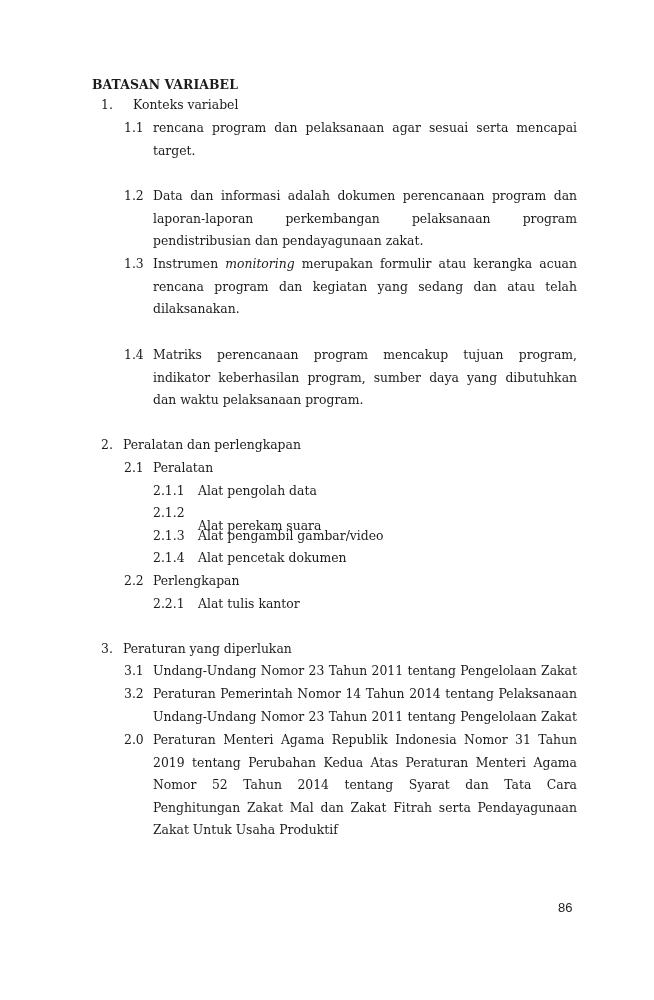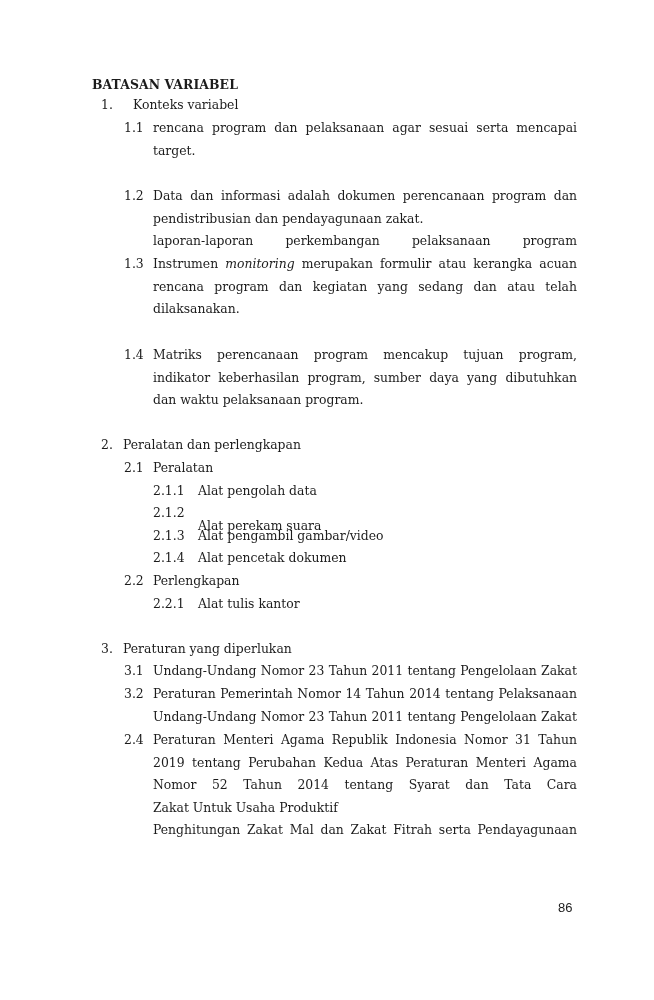--- a/index.html
+++ b/index.html
@@ -86,22 +86,22 @@
   <div class="para" style="left:153px; top:117px; width:424px;">
     <span class="line" style="white-space: normal;">rencana program dan pelaksanaan agar sesuai serta mencapai</span>
     <span class="line last" style="white-space: normal;">target.</span>
   </div>
 
   <div class="row" style="left:124px; top:185px;">
     <span>1.2</span>
   </div>
   <div class="para" style="left:153px; top:185px; width:424px;">
     <span class="line" style="white-space: normal;">Data dan informasi adalah dokumen perencanaan program dan</span>
+    <span class="line" style="white-space: normal;">laporan-laporan perkembangan pelaksanaan program</span>
     <span class="line last" style="white-space: normal;">pendistribusian dan pendayagunaan zakat.</span>
-    <span class="line" style="white-space: normal;">laporan-laporan perkembangan pelaksanaan program</span>
   </div>
 
   <div class="row" style="left:124px; top:253px;">
     <span>1.3</span>
   </div>
   <div class="para" style="left:153px; top:253px; width:424px;">
     <span class="line" style="white-space: normal;">Instrumen <i>monitoring</i> merupakan formulir atau kerangka acuan</span>
     <span class="line" style="white-space: normal;">rencana program dan kegiatan yang sedang dan atau telah</span>
     <span class="line last" style="white-space: normal;">dilaksanakan.</span>
   </div>
@@ -163,24 +163,24 @@
 
   <div class="row" style="left:124px; top:683px;">
     <span>3.2</span>
   </div>
   <div class="para" style="left:153px; top:683px; width:424px;">
     <span class="line" style="white-space: normal;">Peraturan Pemerintah Nomor 14 Tahun 2014 tentang Pelaksanaan</span>
     <span class="line" style="white-space: normal;">Undang-Undang Nomor 23 Tahun 2011 tentang Pengelolaan Zakat</span>
   </div>
 
   <div class="row" style="left:124px; top:729px;">
-    <span>2.4</span>
+    <span>2.0</span>
   </div>
   <div class="para" style="left:153px; top:729px; width:424px;">
     <span class="line" style="white-space: normal;">Peraturan Menteri Agama Republik Indonesia Nomor 31 Tahun</span>
     <span class="line" style="white-space: normal;">2019 tentang Perubahan Kedua Atas Peraturan Menteri Agama</span>
     <span class="line" style="white-space: normal;">Nomor 52 Tahun 2014 tentang Syarat dan Tata Cara</span>
+    <span class="line" style="white-space: normal;">Penghitungan Zakat Mal dan Zakat Fitrah serta Pendayagunaan</span>
     <span class="line last" style="white-space: normal;">Zakat Untuk Usaha Produktif</span>
-    <span class="line" style="white-space: normal;">Penghitungan Zakat Mal dan Zakat Fitrah serta Pendayagunaan</span>
   </div>
 
   <div class="page-number">86</div>
 </div>
 
 </body></html>

